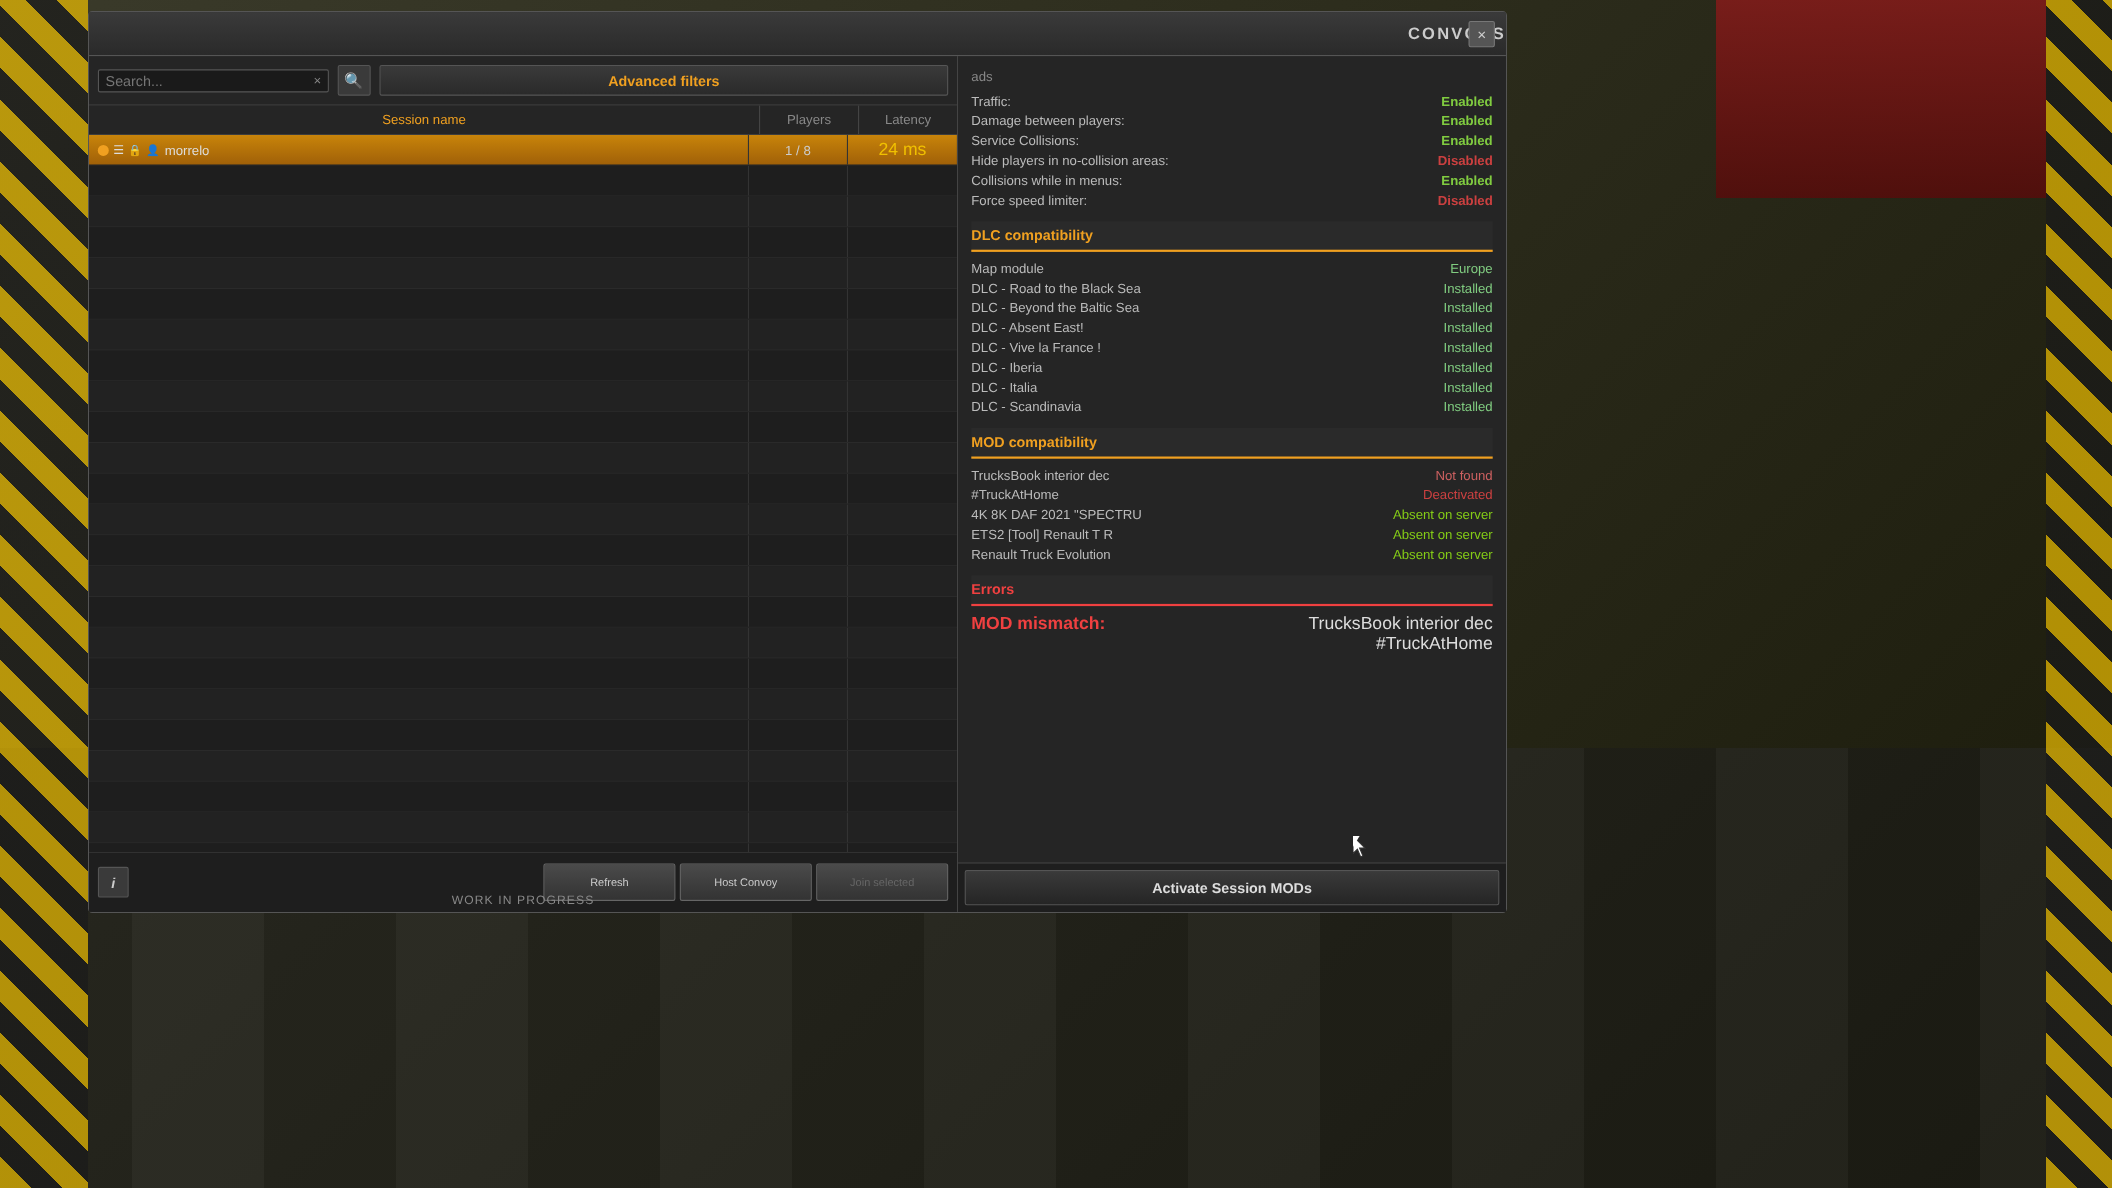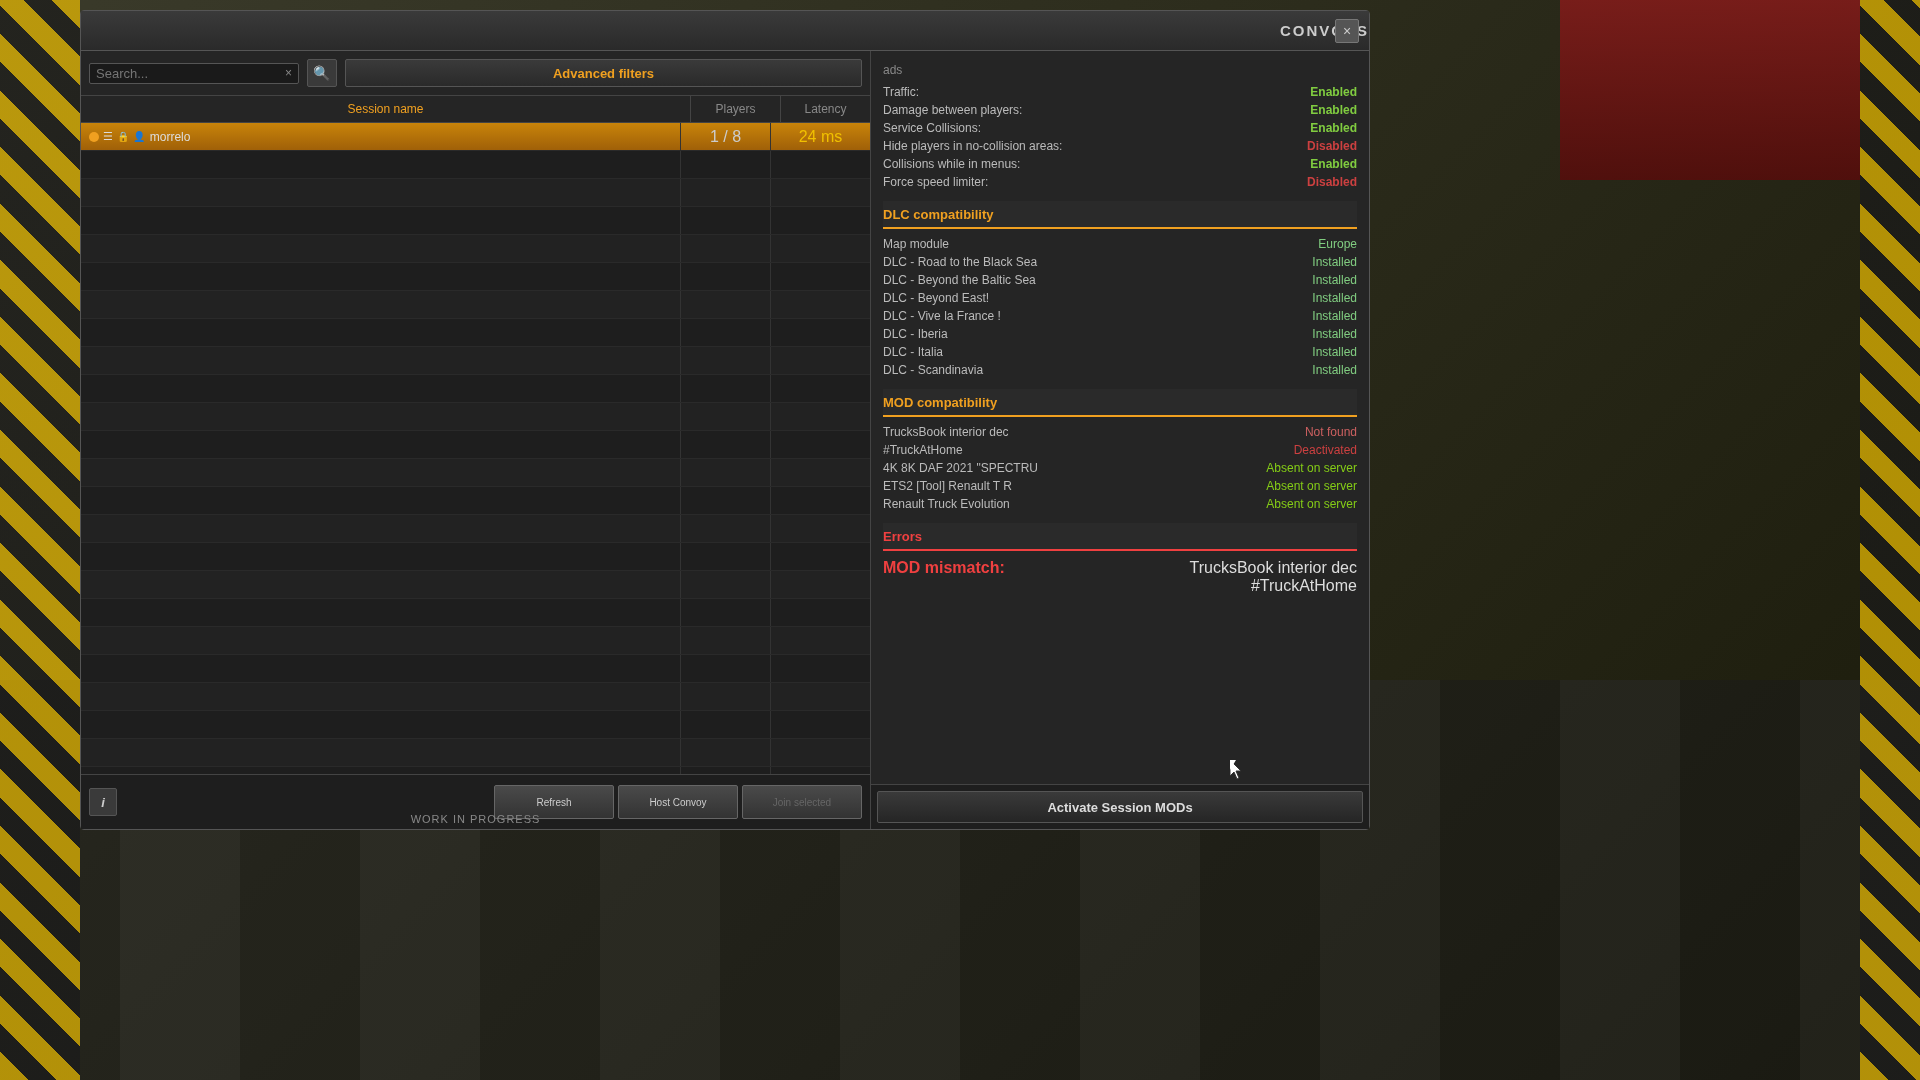--- a/index.html
+++ b/index.html
@@ -261,21 +261,21 @@
       overflow: hidden;
     }
 
     .session-players {
       width: 90px;
       display: flex;
       align-items: center;
       justify-content: center;
       border-left: 1px solid #333;
       color: #ccc;
-      font-size: 16px;
+      font-size: 12px;
     }
 
     .session-latency {
       width: 100px;
       display: flex;
       align-items: center;
       justify-content: center;
       border-left: 1px solid #333;
       font-size: 16px;
     }
@@ -731,21 +731,21 @@
         </div>
         <div class="dlc-row">
           <span class="dlc-key">DLC - Road to the Black Sea</span>
           <span class="dlc-val">Installed</span>
         </div>
         <div class="dlc-row">
           <span class="dlc-key">DLC - Beyond the Baltic Sea</span>
           <span class="dlc-val">Installed</span>
         </div>
         <div class="dlc-row">
-          <span class="dlc-key">DLC - Beyond East!</span>
+          <span class="dlc-key">DLC - Absent East!</span>
           <span class="dlc-val">Installed</span>
         </div>
         <div class="dlc-row">
           <span class="dlc-key">DLC - Vive la France !</span>
           <span class="dlc-val">Installed</span>
         </div>
         <div class="dlc-row">
           <span class="dlc-key">DLC - Iberia</span>
           <span class="dlc-val">Installed</span>
         </div>

